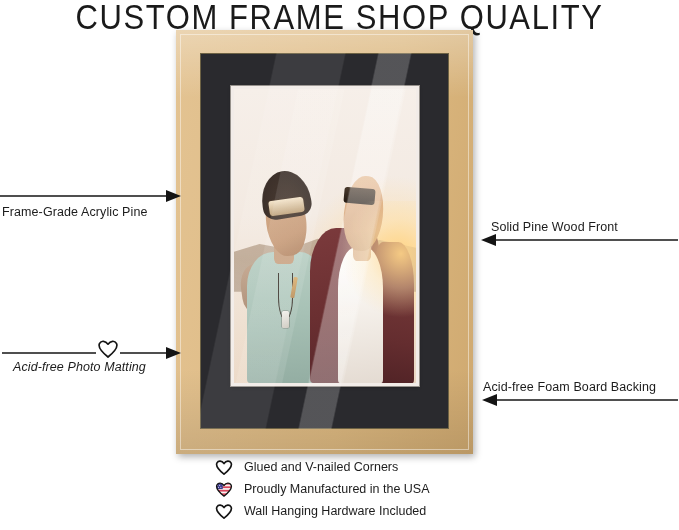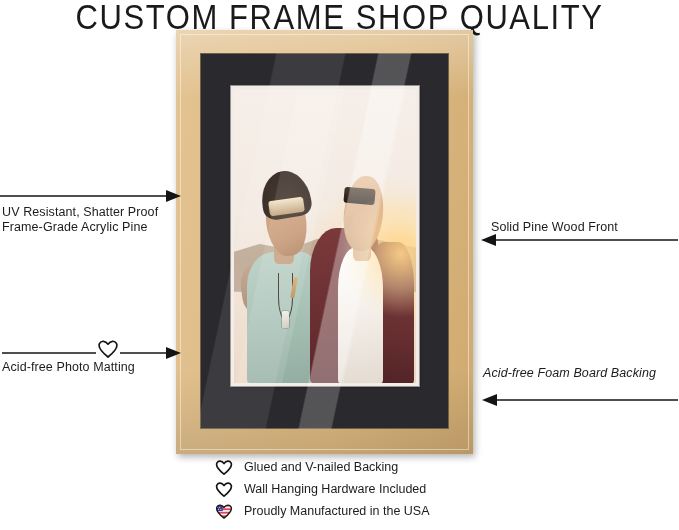--- a/index.html
+++ b/index.html
@@ -190,23 +190,23 @@
   .callout-text {
     font-family: "Liberation Sans", sans-serif;
     font-size: 12.5px;
     color: #1c1c1c;
     letter-spacing: .1px;
     white-space: nowrap;
     line-height: 15px;
   }
   .c-tl { left: 2px; top: 205px; }
   .c-tl .callout-text { text-align: left; }
-  .c-ml { left: 2px; top: 360px; }
+  .c-ml { left: 13px; top: 360px; font-style: italic; }
   .c-tr { left: 491px; top: 220px; }
-  .c-br { left: 483px; top: 366px; font-style: italic; }
+  .c-br { left: 483px; top: 380px; }
 
   .arrow-svg { position:absolute; overflow: visible; }
   .a-tl { left: 0; top: 188px; }
   .a-ml { left: 98px; top: 345px; }
   .a-tr { left: 480px; top: 232px; }
   .a-br { left: 481px; top: 392px; }
 
   .heart-line { position:absolute; left:96px; top:339px; }
 
   
@@ -262,21 +262,20 @@
         </div>
       </div>
     </div>
   </div>
 
   <svg class="arrow-svg a-tl" width="182" height="16">
     <line x1="0" y1="8" x2="168" y2="8" stroke="#141414" stroke-width="1.4"></line>
     <polygon points="166,2 181,8 166,14" fill="#141414"></polygon>
   </svg>
   <div class="callout c-tl">
-    <div class="callout-text">UV Resistant, Shatter Proof</div>
     <div class="callout-text">Frame-Grade Acrylic Pine</div>
   </div>
 
   <svg class="arrow-svg" style="left:2px; top:345px;" width="95" height="16">
     <line x1="94" y1="8" x2="0" y2="8" stroke="#141414" stroke-width="1.3"></line>
   </svg>
   <svg class="heart-line" width="24" height="20" viewBox="0 0 24 20">
     <path d="M12 18 C 4 11.5, 1.8 7.6, 3.6 4.4 C 5.3 1.3, 9.4 1.6, 12 5.2 C 14.6 1.6, 18.7 1.3, 20.4 4.4 C 22.2 7.6, 20 11.5, 12 18 Z" fill="none" stroke="#141414" stroke-width="1.7" stroke-linejoin="round"></path>
   </svg>
   <svg class="arrow-svg a-ml" width="84" height="16">
@@ -304,30 +303,21 @@
   </svg>
 
   <div class="bullets">
 
     <div class="bullet">
       <span class="bullet-icon">
         <svg width="20" height="17" viewBox="0 0 24 20">
           <path d="M12 18 C 4 11.5, 1.8 7.6, 3.6 4.4 C 5.3 1.3, 9.4 1.6, 12 5.2 C 14.6 1.6, 18.7 1.3, 20.4 4.4 C 22.2 7.6, 20 11.5, 12 18 Z" fill="none" stroke="#141414" stroke-width="2" stroke-linejoin="round"></path>
         </svg>
       </span>
-      <span class="bullet-label">Glued and V-nailed Backing</span>
-    </div>
-
-    <div class="bullet">
-      <span class="bullet-icon">
-        <svg width="20" height="17" viewBox="0 0 24 20">
-          <path d="M12 18 C 4 11.5, 1.8 7.6, 3.6 4.4 C 5.3 1.3, 9.4 1.6, 12 5.2 C 14.6 1.6, 18.7 1.3, 20.4 4.4 C 22.2 7.6, 20 11.5, 12 18 Z" fill="none" stroke="#141414" stroke-width="2" stroke-linejoin="round"></path>
-        </svg>
-      </span>
-      <span class="bullet-label">Wall Hanging Hardware Included</span>
+      <span class="bullet-label">Glued and V-nailed Corners</span>
     </div>
 
     <div class="bullet">
       <span class="bullet-icon">
         <svg width="20" height="17" viewBox="0 0 24 20">
           <defs>
             <clipPath id="heartClip">
               <path d="M12 18 C 4 11.5, 1.8 7.6, 3.6 4.4 C 5.3 1.3, 9.4 1.6, 12 5.2 C 14.6 1.6, 18.7 1.3, 20.4 4.4 C 22.2 7.6, 20 11.5, 12 18 Z"></path>
             </clipPath>
           </defs>
@@ -346,14 +336,23 @@
             <circle cx="2.6" cy="7.2" r=".62" fill="#fff"></circle>
             <circle cx="5.4" cy="7.2" r=".62" fill="#fff"></circle>
             <circle cx="8.2" cy="7.2" r=".62" fill="#fff"></circle>
           </g>
           <path d="M12 18 C 4 11.5, 1.8 7.6, 3.6 4.4 C 5.3 1.3, 9.4 1.6, 12 5.2 C 14.6 1.6, 18.7 1.3, 20.4 4.4 C 22.2 7.6, 20 11.5, 12 18 Z" fill="none" stroke="#141414" stroke-width="1.6" stroke-linejoin="round"></path>
         </svg>
       </span>
       <span class="bullet-label">Proudly Manufactured in the USA</span>
     </div>
 
+    <div class="bullet">
+      <span class="bullet-icon">
+        <svg width="20" height="17" viewBox="0 0 24 20">
+          <path d="M12 18 C 4 11.5, 1.8 7.6, 3.6 4.4 C 5.3 1.3, 9.4 1.6, 12 5.2 C 14.6 1.6, 18.7 1.3, 20.4 4.4 C 22.2 7.6, 20 11.5, 12 18 Z" fill="none" stroke="#141414" stroke-width="2" stroke-linejoin="round"></path>
+        </svg>
+      </span>
+      <span class="bullet-label">Wall Hanging Hardware Included</span>
+    </div>
+
   </div>
 </div>
 
 </body></html>

